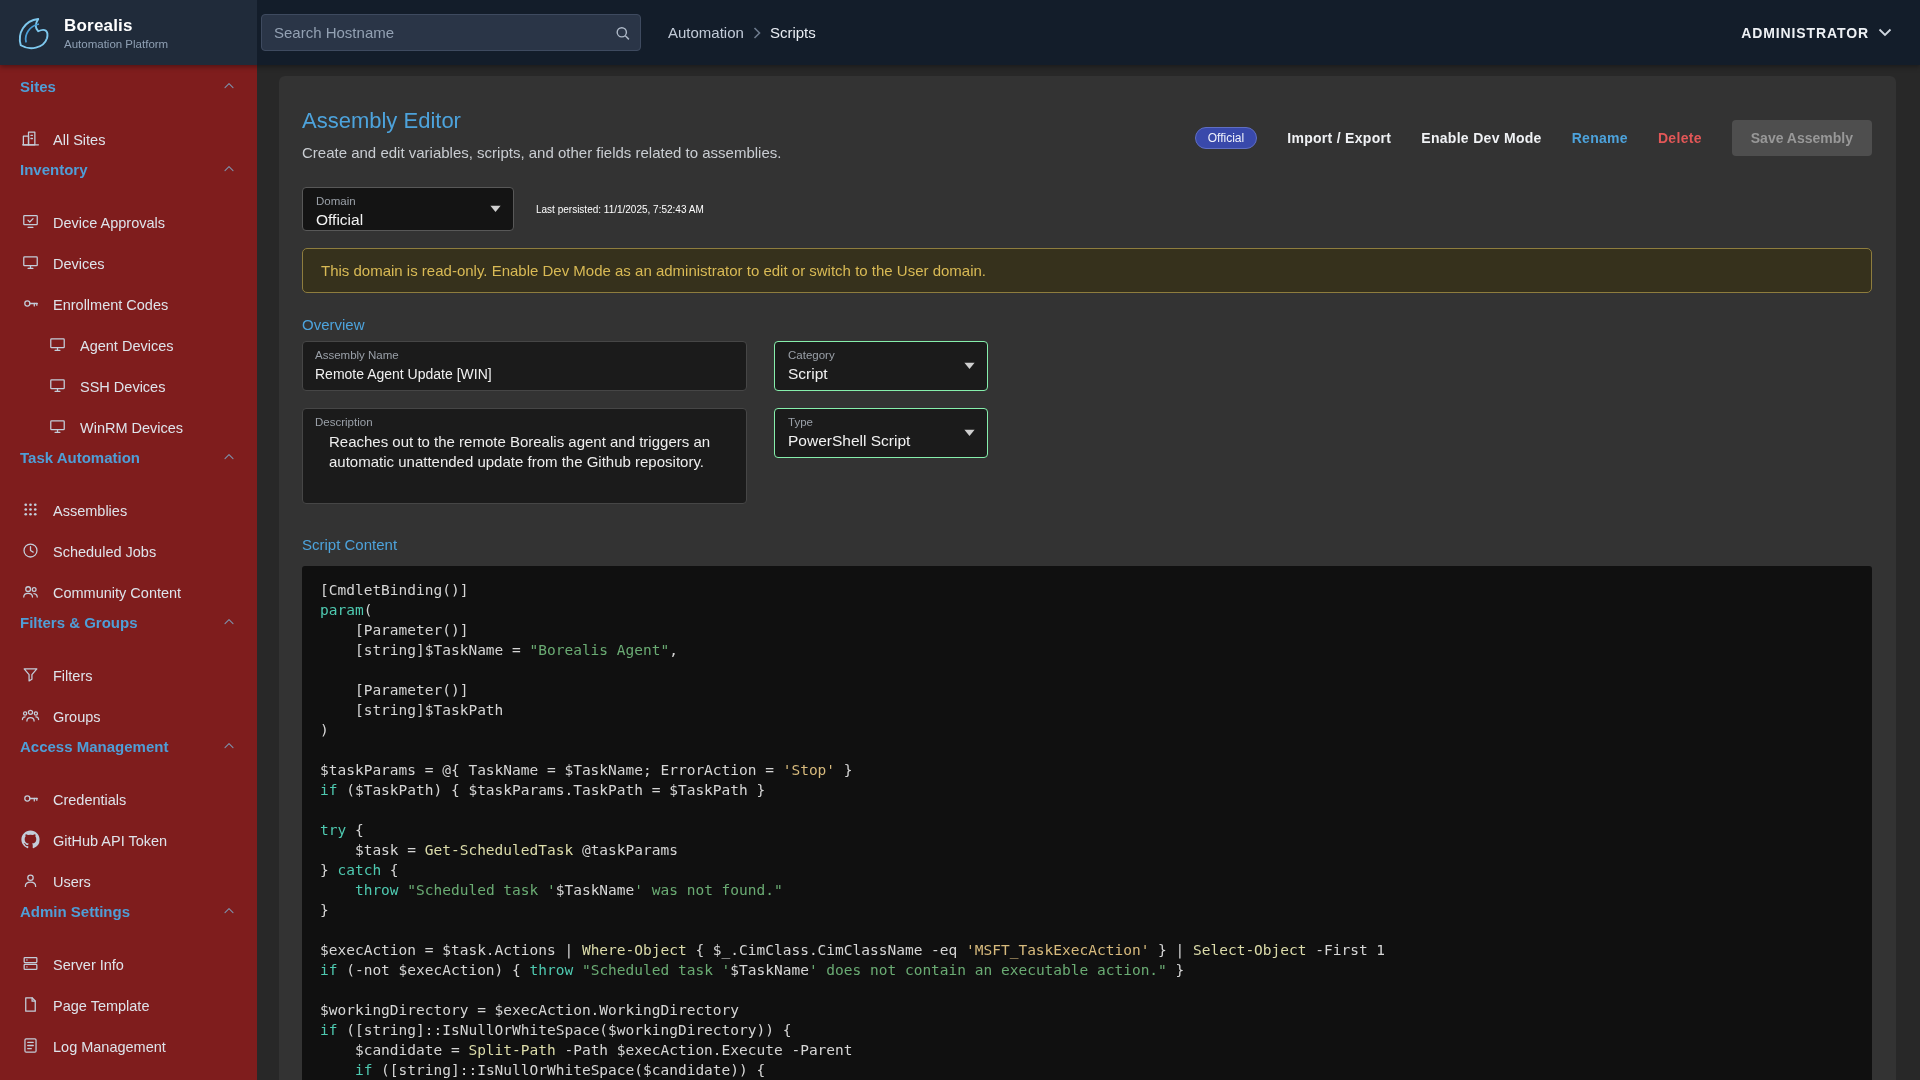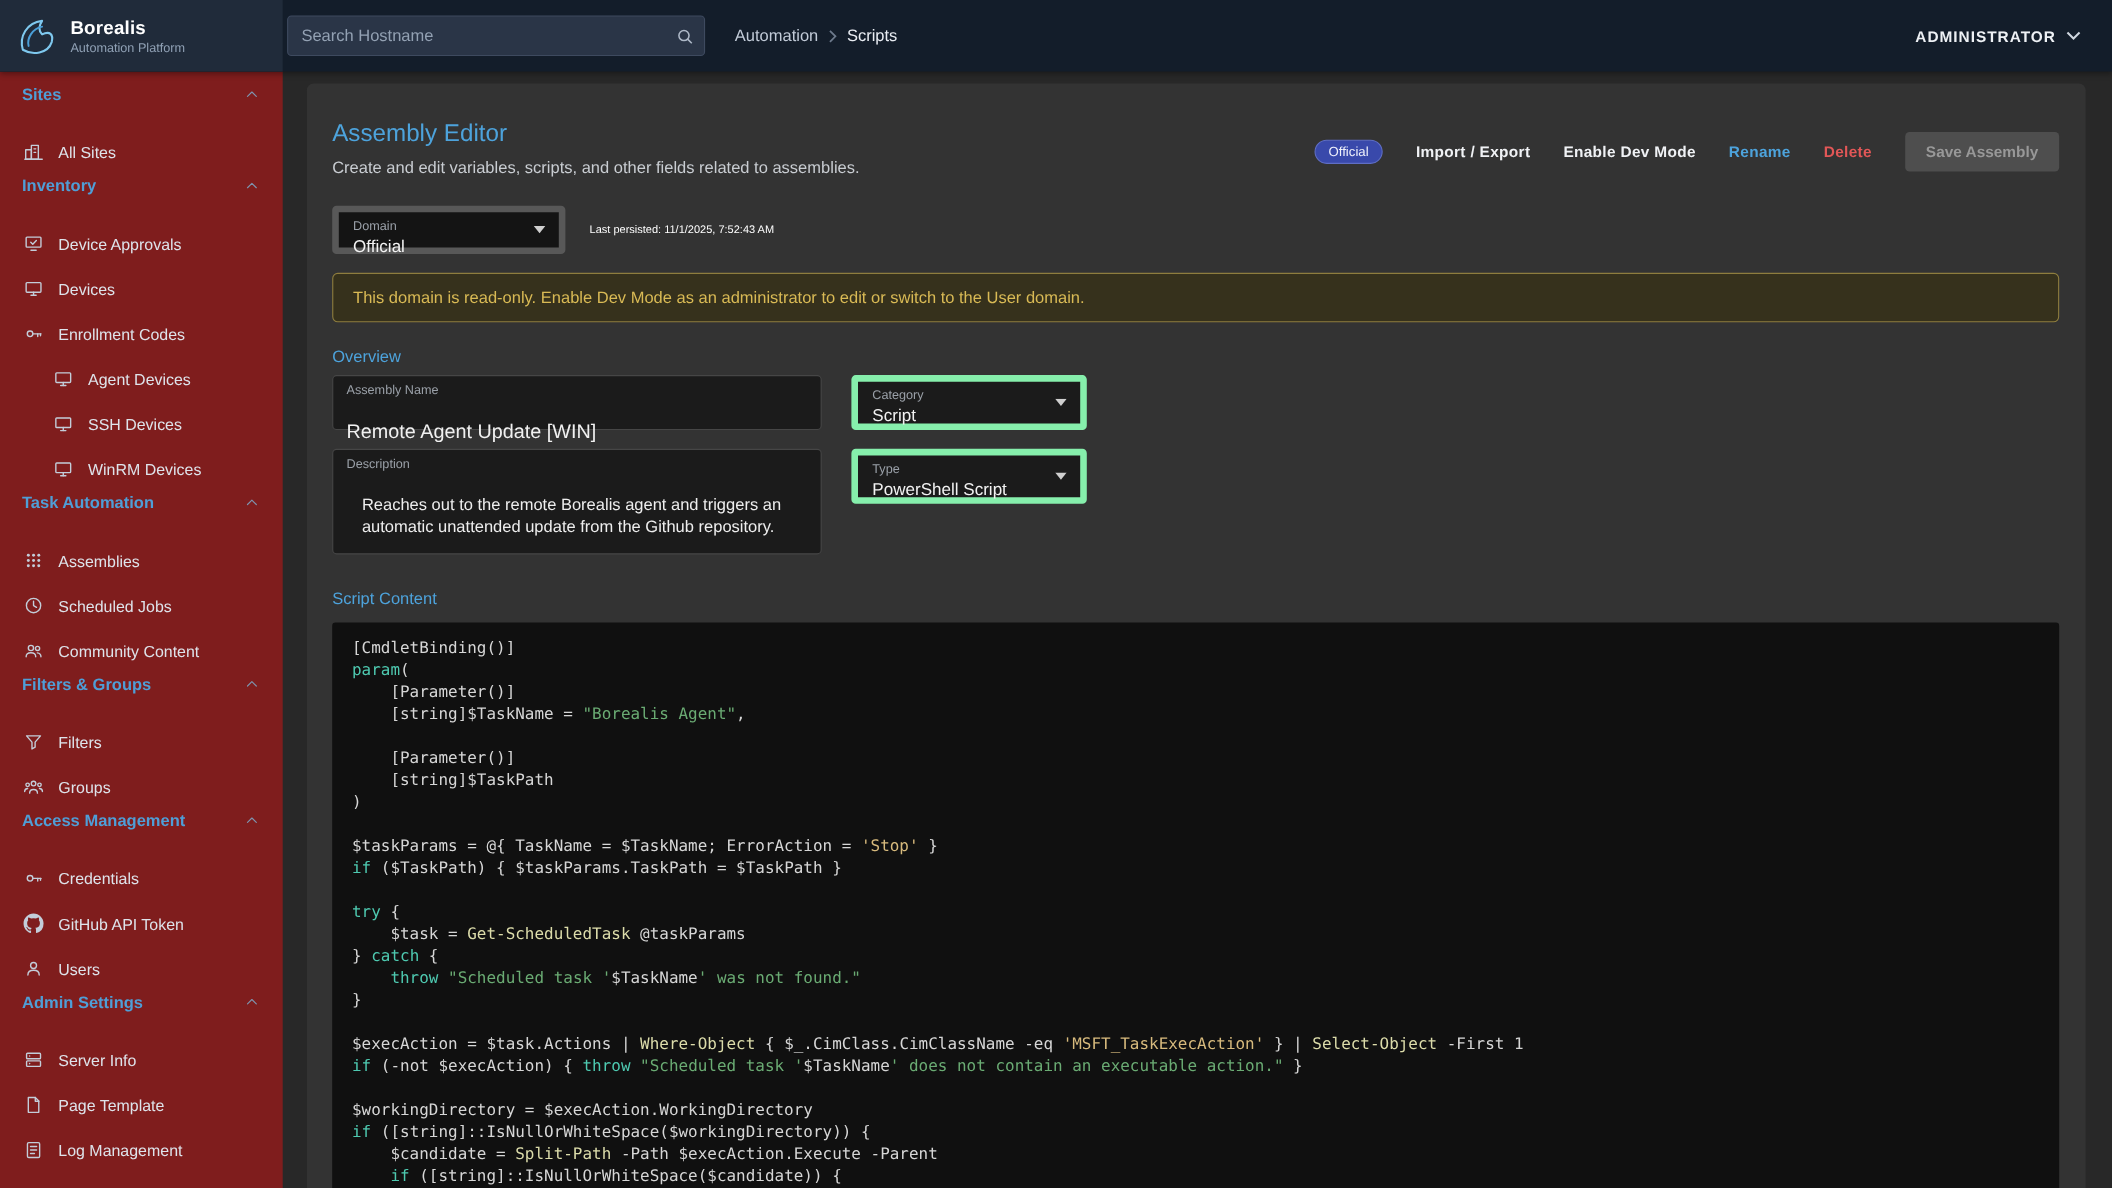--- a/index.html
+++ b/index.html
@@ -51,42 +51,42 @@
   .badge{background:#3949ab;border:1px solid #5f6ec4;color:#eef0fb;font-size:12px;
          padding:3px 12px;border-radius:12px;white-space:nowrap}
   .txt-btn{background:none;border:none;color:#f0f2f5;font-weight:bold;font-size:14px;
            letter-spacing:.3px;cursor:pointer;font-family:inherit;padding:0;white-space:nowrap}
   .txt-btn.rename{color:#4da3dc}
   .txt-btn.delete{color:#e25757}
   .save-btn{background:#4e4e4e;border:none;color:#989898;font-weight:bold;font-size:14px;
             padding:10px 19px;border-radius:4px;font-family:inherit;white-space:nowrap}
 
   .domain-row{display:flex;align-items:center;gap:22px;margin-top:26px}
-  .select{position:relative;background:#1b1b1b;border:6px solid #86efac;border-radius:4px;
+  .select{position:relative;background:#1b1b1b;border:1px solid #86efac;border-radius:4px;
           padding:7px 36px 0 13px;cursor:pointer}
   .domain-select{width:212px;height:44px;background:#141414;border-color:#585858}
   .f-label{display:block;font-size:11.5px;color:#9aa0a8;line-height:1.1}
   .f-value{display:block;font-size:15.5px;color:#f2f2f2;margin-top:3px;white-space:nowrap}
   .caret{position:absolute;right:12px;top:50%;transform:translateY(-50%);display:flex}
   .persisted{font-size:10px;color:#ffffff}
 
   .warning{margin-top:17px;border:1px solid #8e7d3e;background:#36311c;color:#d9ba55;
            font-size:15px;height:45px;display:flex;align-items:center;padding:0 18px;border-radius:5px}
 
   .sec-label{margin-top:23px;font-size:15px;color:#4da3dc}
   .sec-label.script{margin-top:32px}
   .form-grid{margin-top:8px}
   .form-row{display:flex;gap:27px;align-items:flex-start}
   .form-row + .form-row{margin-top:17px}
   .field{width:445px;background:#1b1b1b;border:1px solid #464646;border-radius:4px;padding:7px 12px 0 12px}
   .field.name-field{height:50px}
   .field.desc-field{height:96px}
-  .name-input{background:transparent;border:none;color:#f1f1f1;font-size:18px;font-family:inherit;
-              width:100%;padding:0;margin-top:20px;outline:none}
-  .desc-text{margin-top:21px;font-size:15px;color:#eeeeee;line-height:20px;padding-left:14px;padding-right:6px}
+  .name-input{background:transparent;border:none;color:#f1f1f1;font-size:14px;font-family:inherit;
+              width:100%;padding:0;margin-top:4px;outline:none}
+  .desc-text{margin-top:3px;font-size:15px;color:#eeeeee;line-height:20px;padding-left:14px;padding-right:6px}
   .sel{width:214px;height:50px}
 
   .code-editor{margin-top:13px;background:#101010;border-radius:3px;padding:14px 18px;
                font-family:"DejaVu Sans Mono",monospace;font-size:14.5px;line-height:20px;
                white-space:pre;min-height:660px;cursor:text;overflow:hidden}
   .code-line{min-height:20px}
   .tok-p{color:#d6d6d6}
   .tok-k{color:#4ec9b0}
   .tok-s{color:#6aab73}
   .tok-o{color:#d7ba7d}

